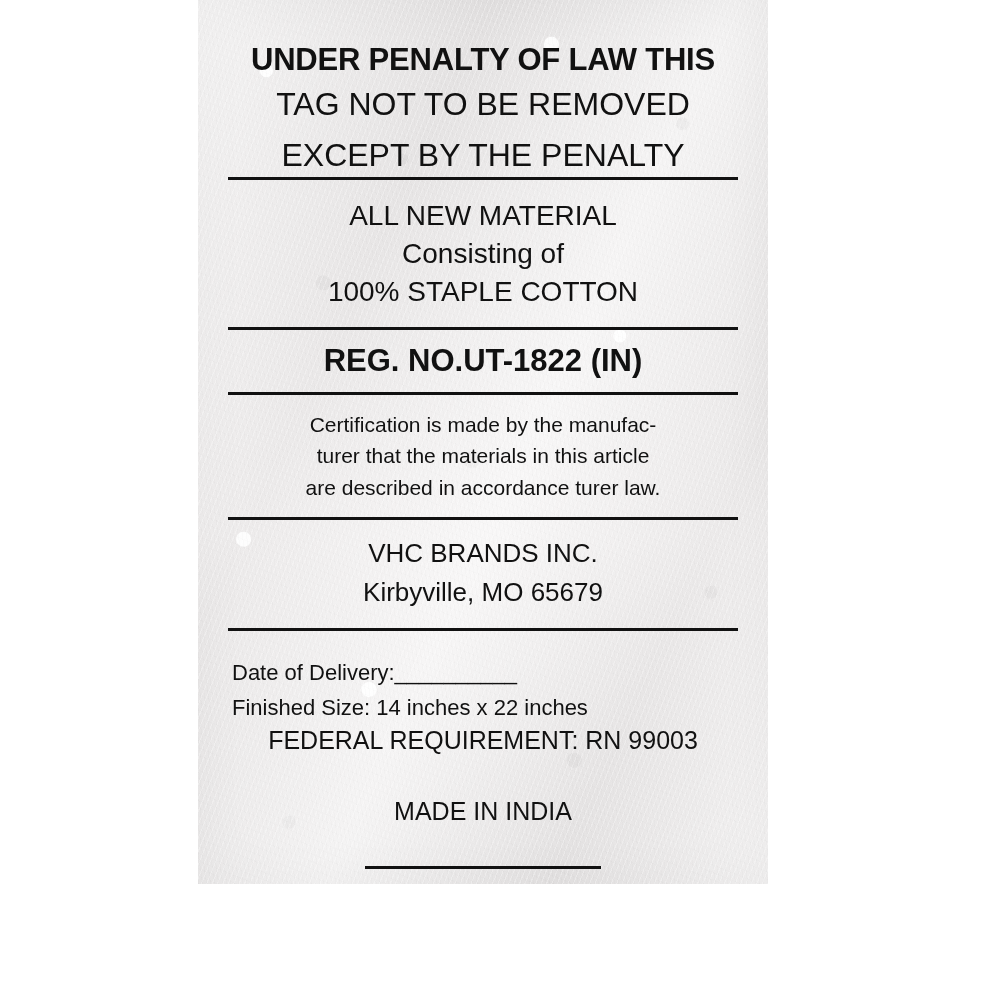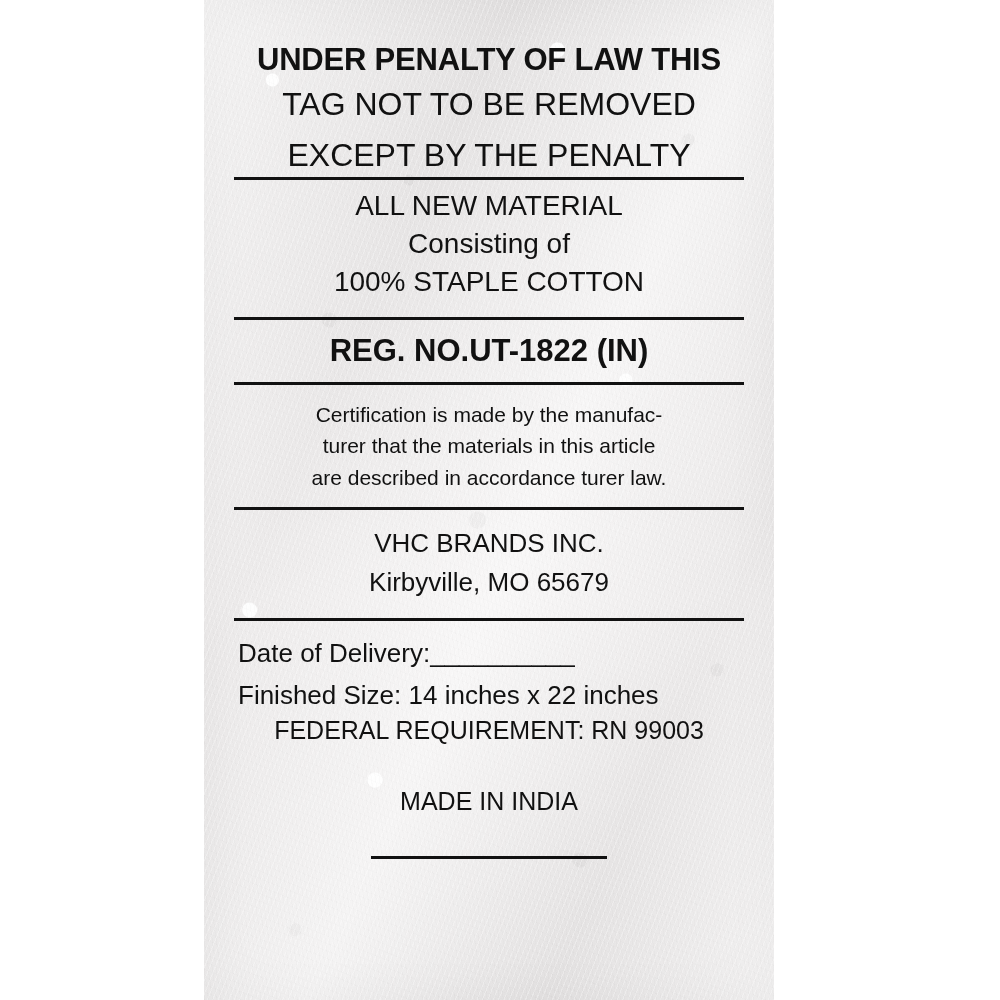--- a/index.html
+++ b/index.html
@@ -9,24 +9,24 @@
   }
   body {
     width: 1000px;
     height: 1000px;
     font-family: "Liberation Sans", sans-serif;
     overflow: hidden;
   }
 
   #tag {
     position: absolute;
-    left: 204px;
+    left: 198px;
     top: 0px;
     width: 570px;
-    height: 1000px;
+    height: 884px;
     background-color: #eceaea;
     background-image:
       radial-gradient(circle at 12% 8%, rgba(255,255,255,0.95) 0 6px, rgba(0,0,0,0) 7px),
       radial-gradient(circle at 36% 18%, rgba(0,0,0,0.035) 0 5px, rgba(0,0,0,0) 6px),
       radial-gradient(circle at 62% 5%, rgba(255,255,255,0.9) 0 7px, rgba(0,0,0,0) 8px),
       radial-gradient(circle at 85% 14%, rgba(0,0,0,0.03) 0 6px, rgba(0,0,0,0) 7px),
       radial-gradient(circle at 22% 32%, rgba(0,0,0,0.03) 0 7px, rgba(0,0,0,0) 8px),
       radial-gradient(circle at 74% 38%, rgba(255,255,255,0.9) 0 6px, rgba(0,0,0,0) 7px),
       radial-gradient(circle at 48% 52%, rgba(0,0,0,0.028) 0 8px, rgba(0,0,0,0) 9px),
       radial-gradient(circle at 8% 61%, rgba(255,255,255,0.9) 0 7px, rgba(0,0,0,0) 8px),
@@ -76,21 +76,21 @@
   }
   .hdr2 {
     font-size: 32px;
     line-height: 1.35;
     margin-top: 8px;
   }
   .blk {
     font-size: 28px;
     line-height: 1.35;
   }
-  .sp-a { margin-top: 7px; }
+  .sp-a { margin-top: 17px; }
 
   .reg {
     font-size: 31px;
     font-weight: bold;
     margin: 13px 0 13px 0;
   }
 
   .cert {
     font-size: 21px;
     line-height: 1.5;
@@ -99,23 +99,23 @@
 
   .imported {
     font-size: 26px;
     line-height: 1.5;
     margin: 14px 0 16px 0;
   }
 
   .leftblk {
     text-align: left;
     padding-left: 8px;
-    font-size: 26px;
+    font-size: 22px;
     line-height: 1.6;
-    margin-top: 12px;
+    margin-top: 24px;
   }
 
   .federal {
     font-size: 25px;
   }
   .made {
     font-size: 25px;
     margin-top: 42px;
   }
   .blankline {

